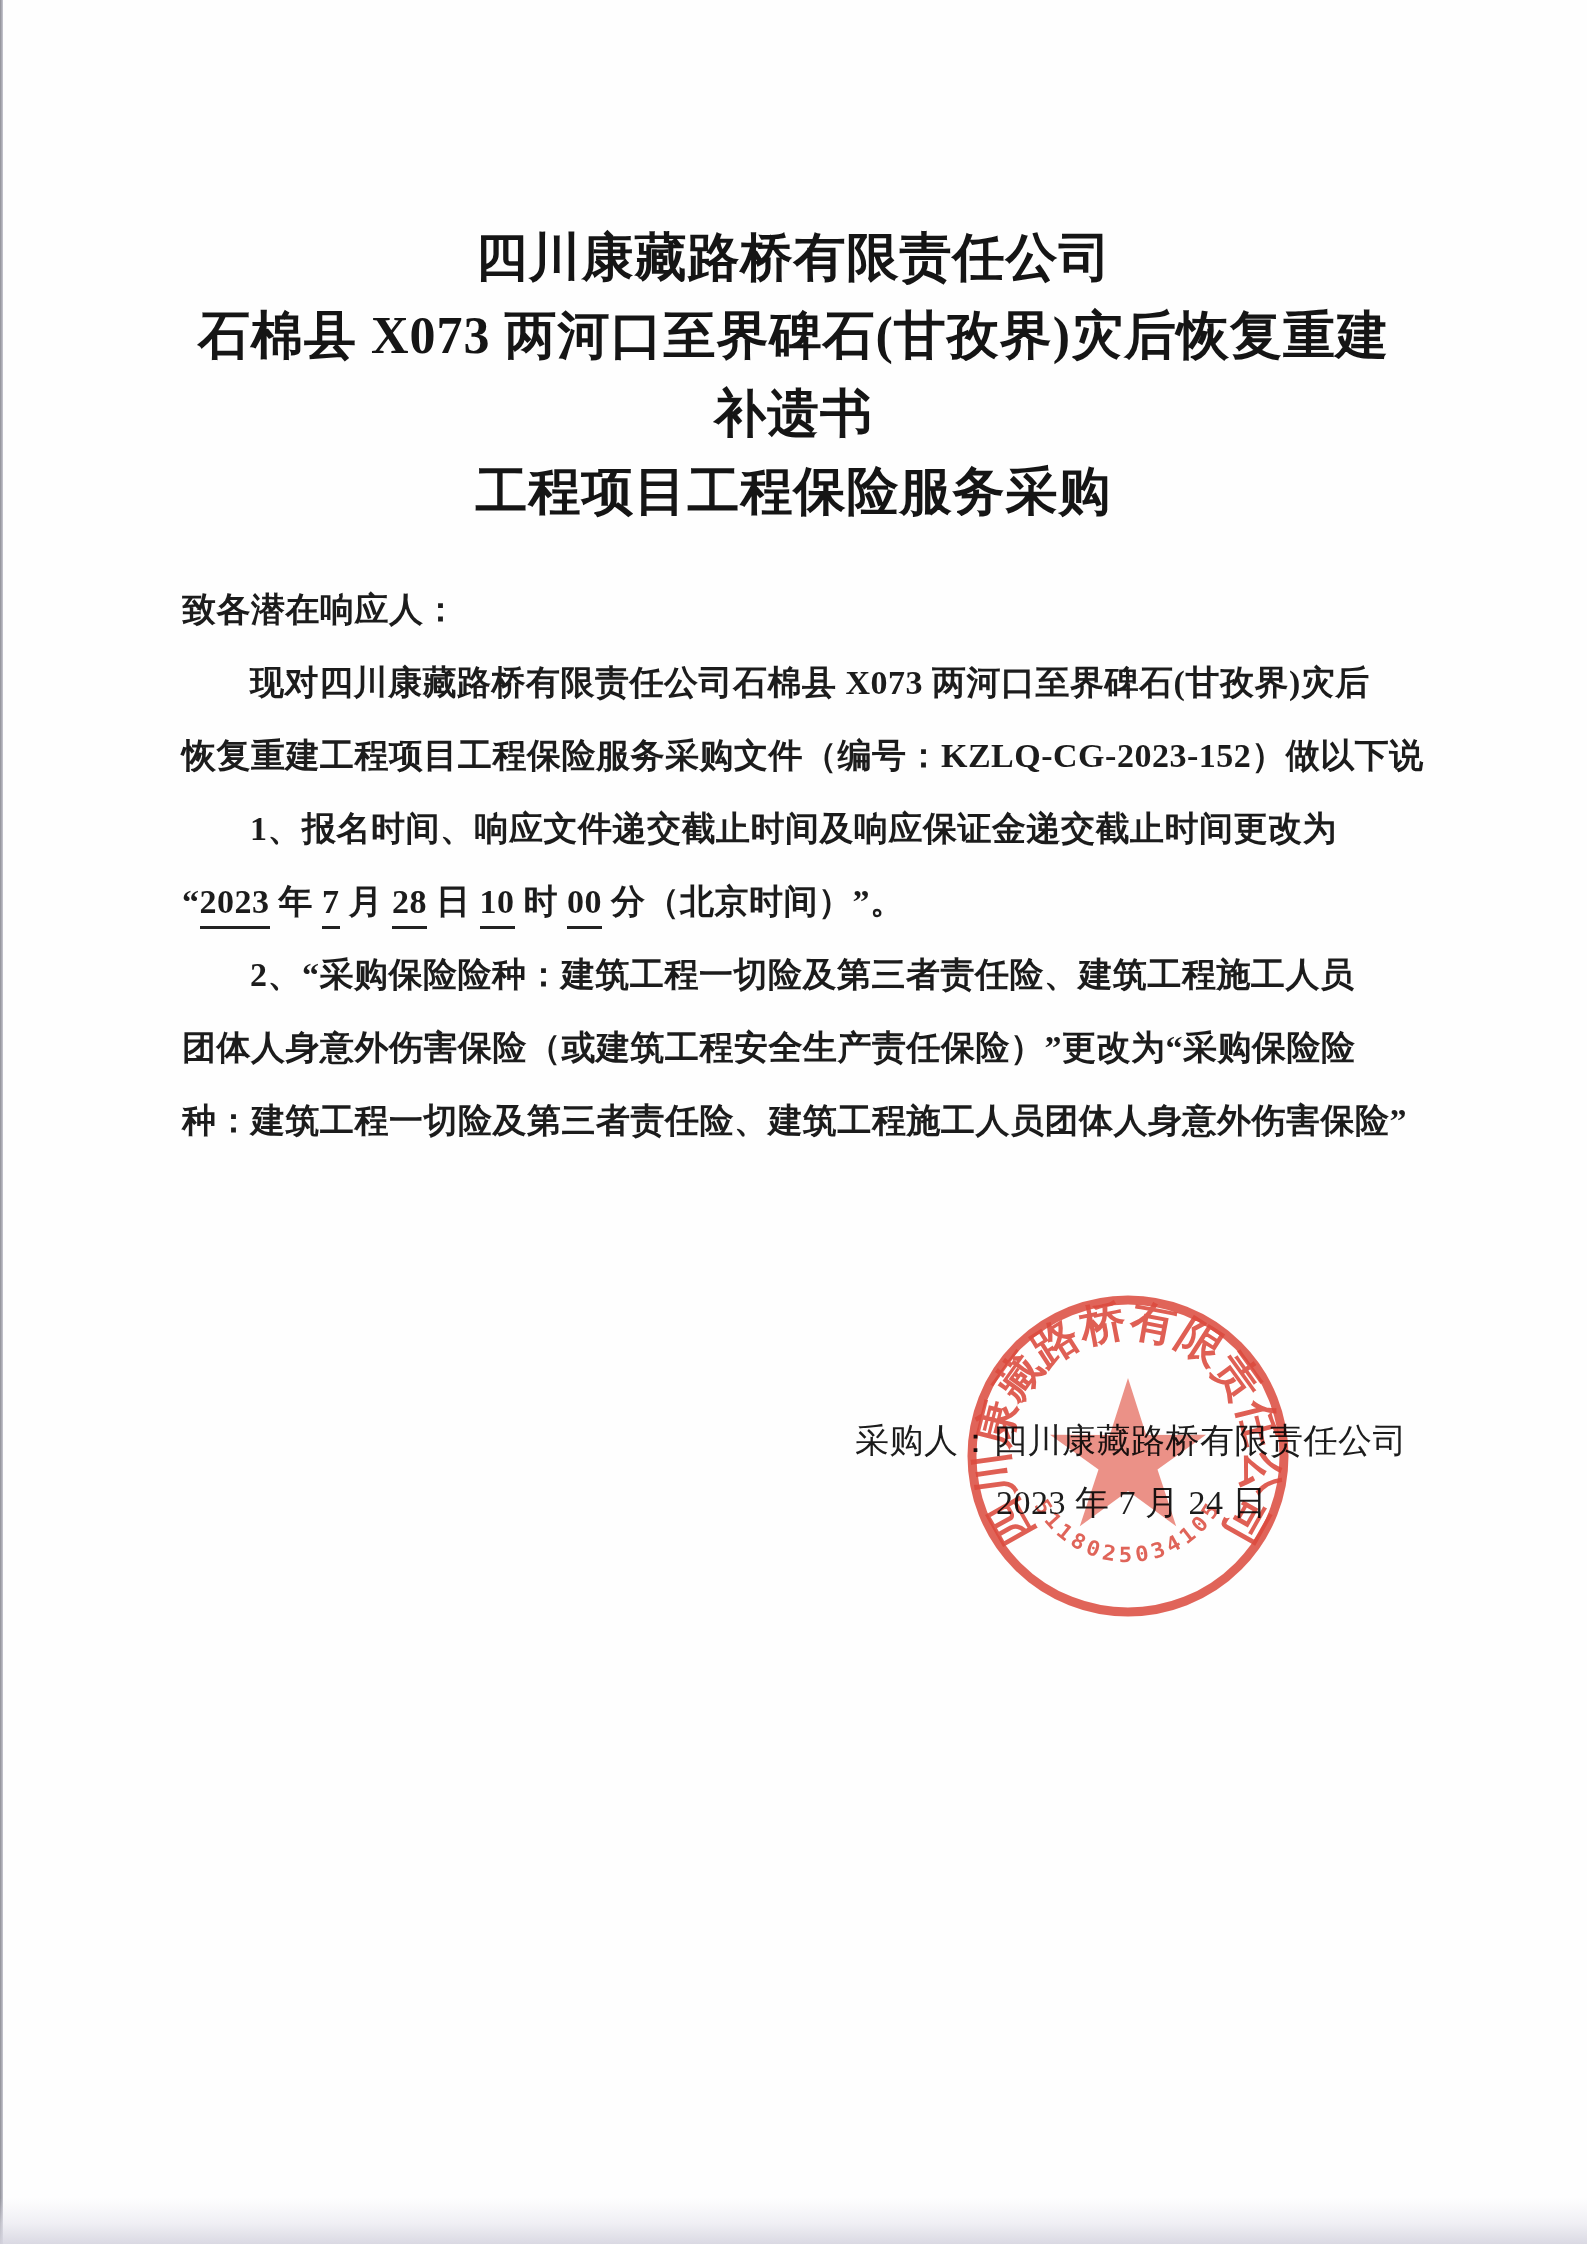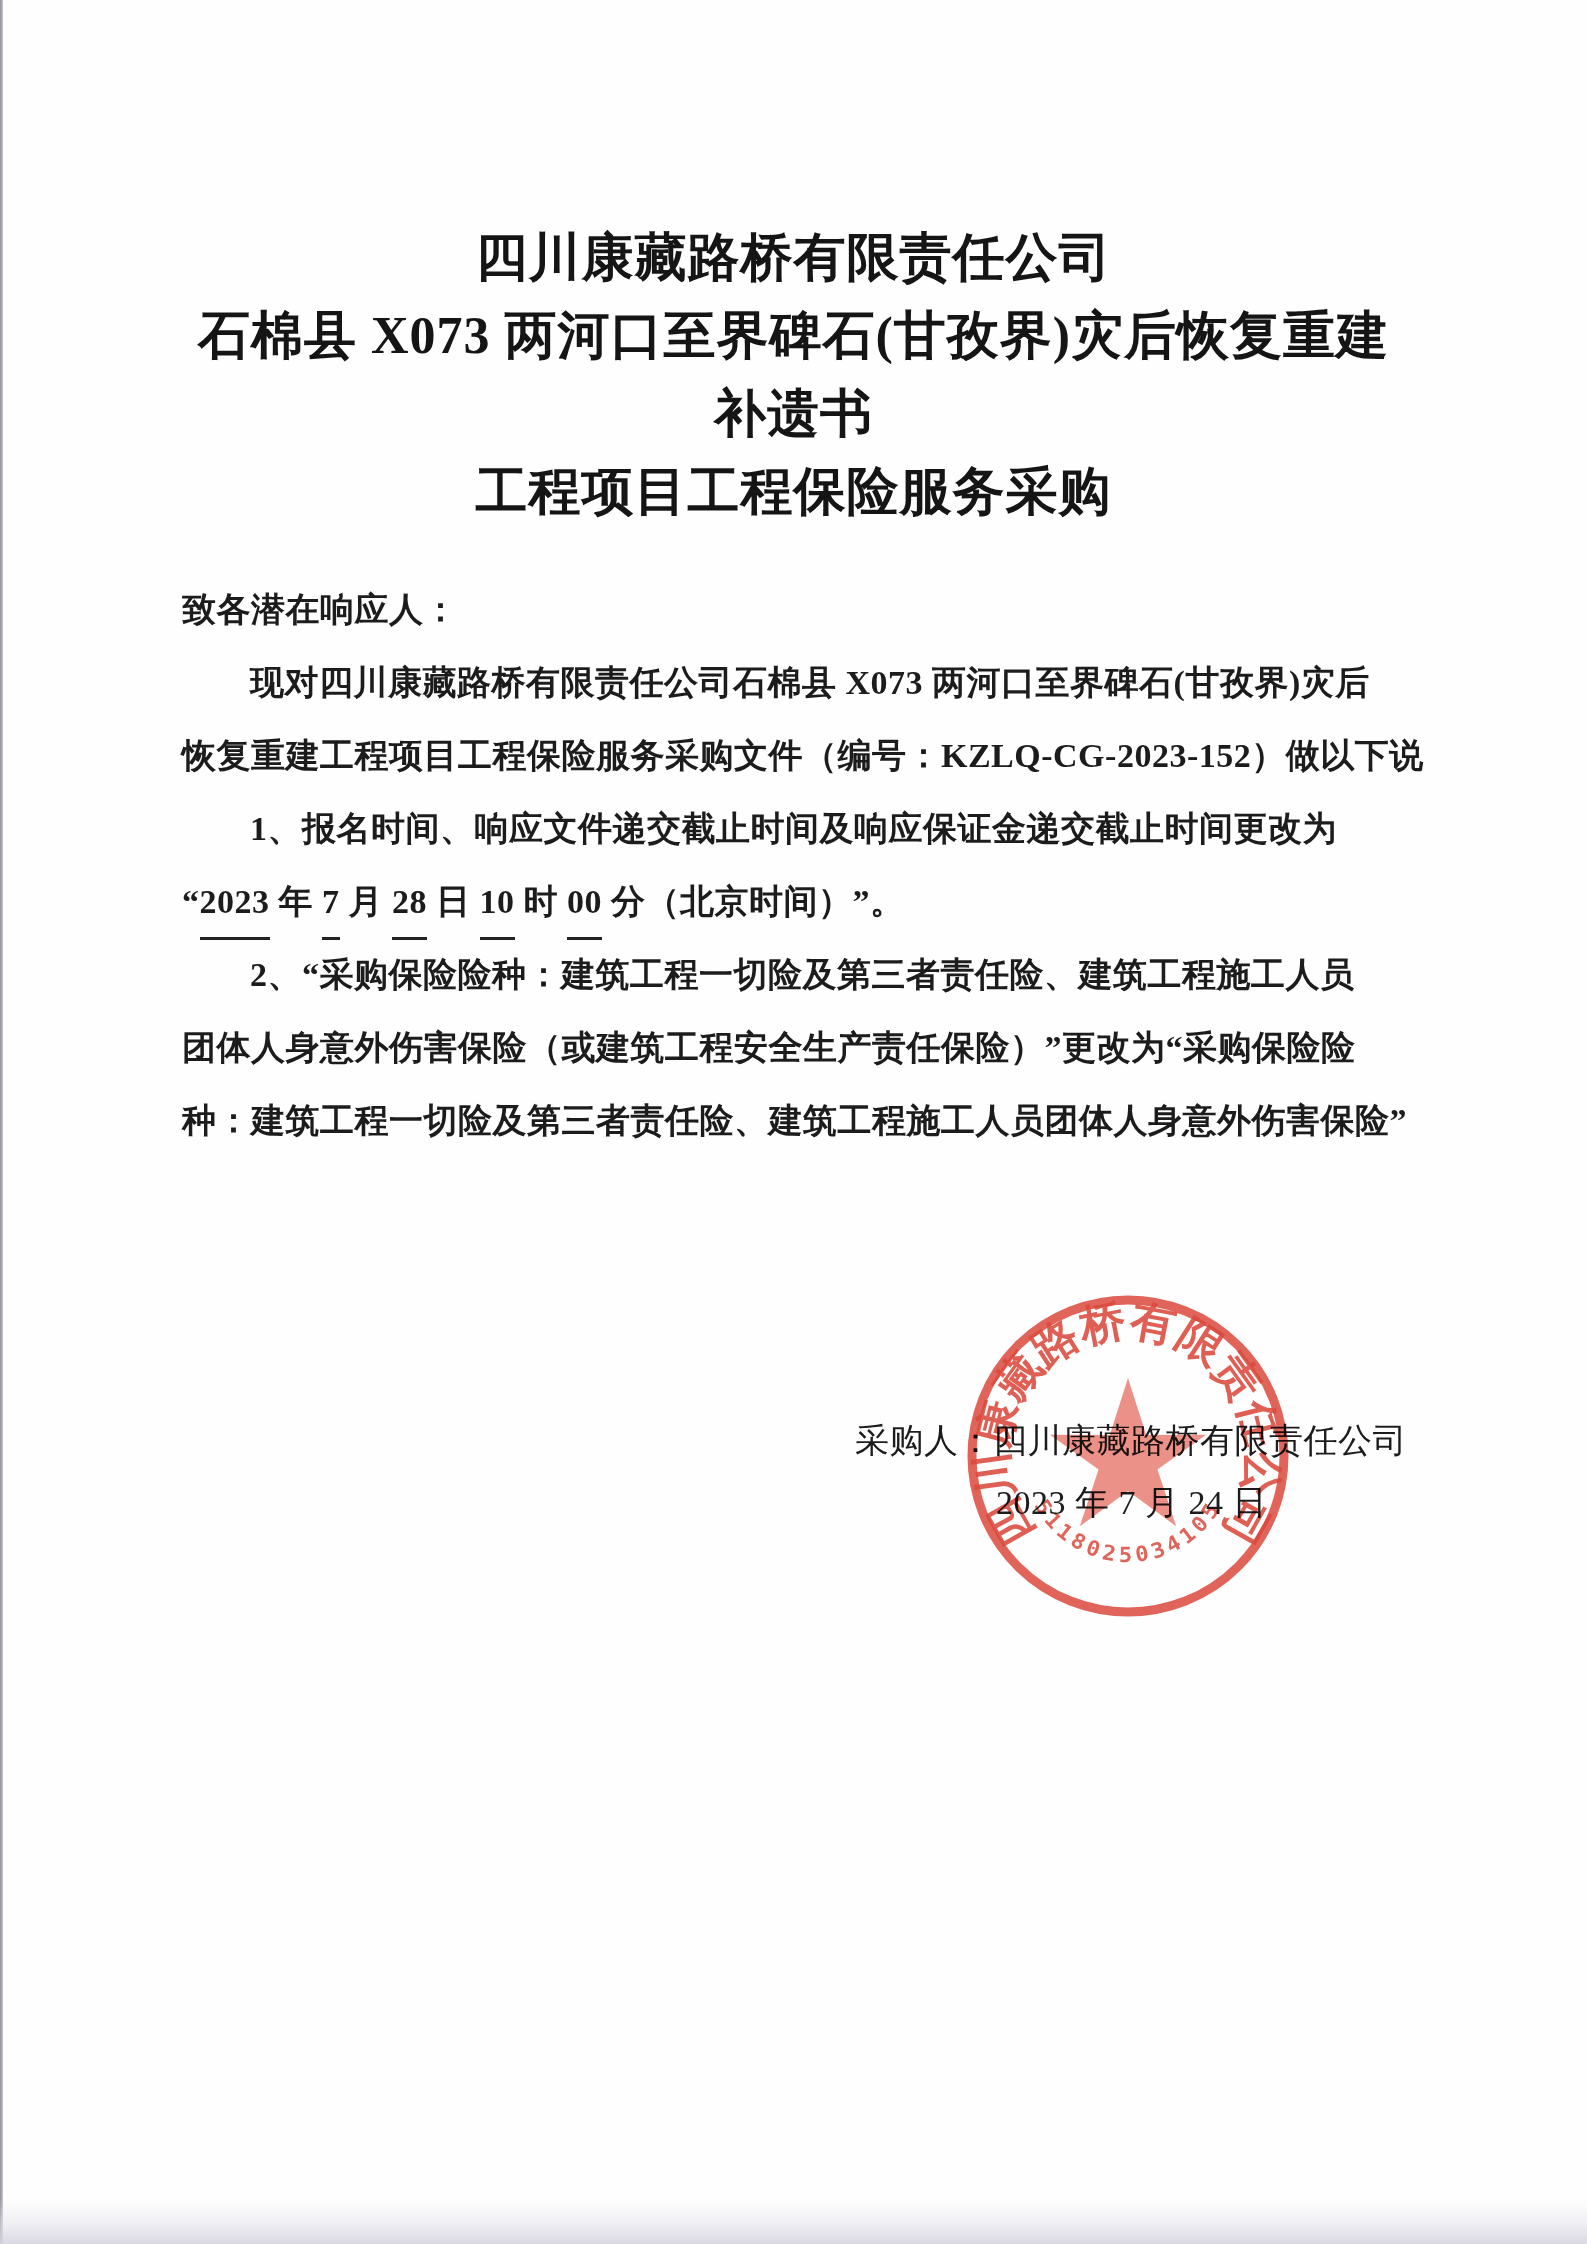--- a/index.html
+++ b/index.html
@@ -16,21 +16,21 @@
   .edge-bottom{position:absolute;left:0;bottom:0;width:100%;height:46px;
     background:linear-gradient(to bottom,rgba(236,235,242,0) 0%,rgba(228,227,236,.55) 55%,rgba(214,213,224,.9) 100%);}
   
   .title-block{position:absolute;left:0;top:219px;width:100%;text-align:center;}
   .title-line{line-height:78px;font-size:52px;font-weight:700;color:#151515;
     letter-spacing:1px;white-space:nowrap;}
   
   .body-block{position:absolute;left:182px;top:573px;width:1230px;}
   .body-line{font-size:34px;line-height:73px;white-space:nowrap;letter-spacing:.5px;font-weight:bold;}
   .body-line.indent{text-indent:68px;}
-  .u{border-bottom:3px solid #222;padding-bottom:17px;}
+  .u{border-bottom:3px solid #222;padding-bottom:6px;}
   
   .sig-line{position:absolute;font-size:34px;line-height:73px;white-space:nowrap;letter-spacing:.5px;text-align:center;}
   .sig-buyer{left:855px;top:1404px;}
   .sig-date{left:996px;top:1466px;}
   
   .stamp{position:absolute;left:958px;top:1286px;width:340px;height:340px;
     mix-blend-mode:multiply;opacity:.92;}
   .stamp svg{width:100%;height:100%;}
   .stamp-ring{fill:none;stroke:#d93a2c;stroke-width:9;opacity:.85;}
   .stamp-arc-text{fill:#d93a2c;opacity:.88;font-family:"Liberation Serif",serif;

